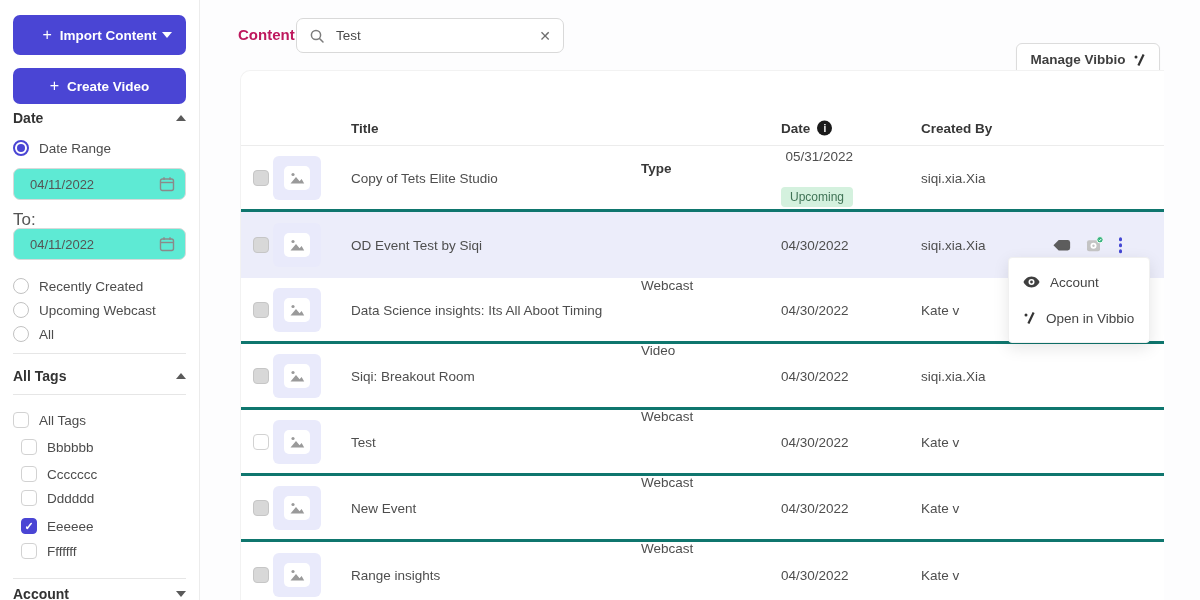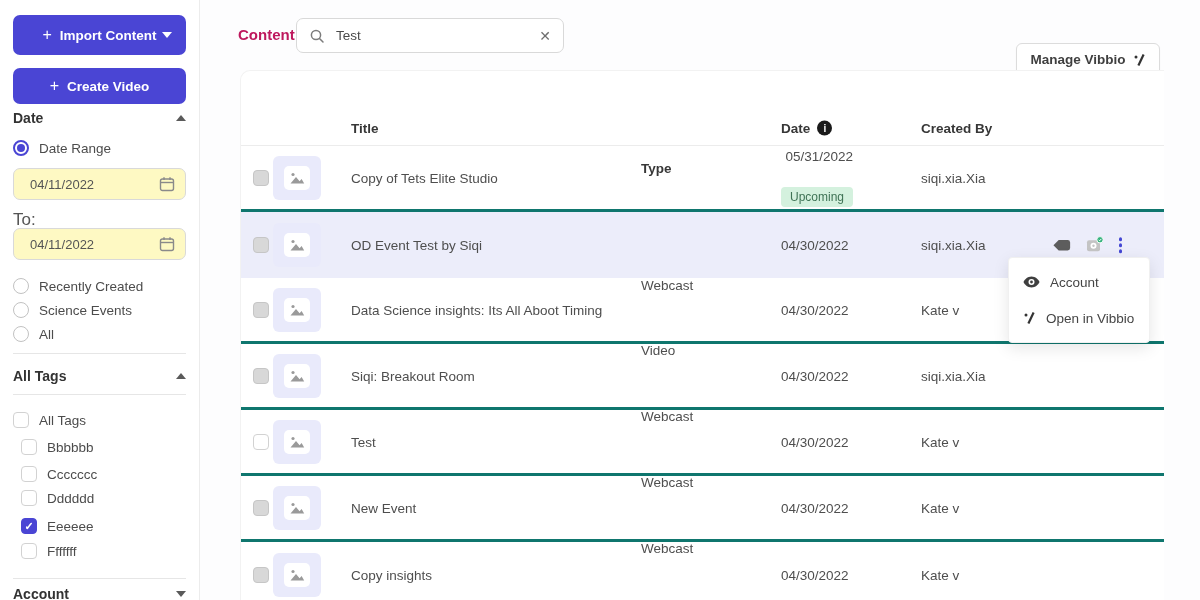--- a/index.html
+++ b/index.html
@@ -25,21 +25,21 @@
   .tri-down{width:0;height:0;border-left:5px solid transparent;border-right:5px solid transparent;
     border-top:6px solid #5a5a5a;}
   .radio-row{position:absolute;left:13px;display:flex;align-items:center;gap:10px;
     font-size:13.5px;color:#4c4c4c;cursor:pointer;}
   .radio{width:16px;height:16px;border-radius:50%;border:1.5px solid #c2c2c2;background:#fff;flex:0 0 16px;}
   .radio.sel{border:2px solid #4a45d4;position:relative;}
   .radio.sel::after{content:"";position:absolute;left:2px;top:2px;width:8px;height:8px;
     border-radius:50%;background:#4a45d4;}
   .date-input{position:absolute;left:13px;right:13px;height:32px;border:1px solid #d9d9d9;
     border-radius:7px;display:flex;align-items:center;justify-content:space-between;
-    padding:0 10px 0 14px;background:#fef9c3;}
+    padding:0 10px 0 14px;background:#5eead4;}
   .date-input input{border:none;outline:none;width:90px;font-size:13px;color:#555;
     font-family:"Liberation Sans",sans-serif;background:transparent;}
   .side-label{position:absolute;left:13px;font-size:17px;color:#555;}
   .divider{position:absolute;left:13px;right:13px;height:1px;background:#e6e6e6;}
   .cb-row{position:absolute;left:13px;display:flex;align-items:center;gap:10px;
     font-size:13.5px;color:#4c4c4c;cursor:pointer;}
   .cb-row.indent{left:21px;}
   .cb{width:16px;height:16px;border-radius:4px;border:1px solid #d2d2d2;background:#fff;flex:0 0 16px;
     display:flex;align-items:center;justify-content:center;}
   .cb.checked{background:#4a45d4;border-color:#4a45d4;color:#fff;font-size:11px;font-weight:700;}
@@ -146,21 +146,21 @@
         <line x1="11" y1="1.2" x2="11" y2="4" stroke="#8a8a8a" stroke-width="1.4"></line>
       </svg>
     </div>
 
     <div class="radio-row" style="top:278px">
       <span class="radio"></span>
       <span>Recently Created</span>
     </div>
     <div class="radio-row" style="top:302px">
       <span class="radio"></span>
-      <span>Science Events</span>
+      <span>Upcoming Webcast</span>
     </div>
     <div class="radio-row" style="top:326px">
       <span class="radio"></span>
       <span>All</span>
     </div>
 
     <div class="divider" style="top:353px"></div>
 
     <div class="section-head" style="top:368px">
       <span>All Tags</span>
@@ -384,21 +384,21 @@
         <div class="row last">
           <span class="cb gray row-cb"></span>
           <span class="thumb">
               <span class="thumb-inner">
             <svg width="18" height="16" viewBox="0 0 18 16">
               <circle cx="5" cy="4.5" r="1.6" fill="#9a9a9a"></circle>
               <path d="M2.5 13.5 L8 7 l3.6 4.3 L13.6 9 l2.6 4.5 Z" fill="#9a9a9a"></path>
             </svg>
               </span>
             </span>
-          <span class="col-title">Copy insights</span>
+          <span class="col-title">Range insights</span>
           <span class="col-type">Webcast</span>
           <span class="col-date">04/30/2022</span>
           <span class="col-creator">Kate v</span>
         </div>
 
       </div>
     </div>
   </main>
 </div>
 

